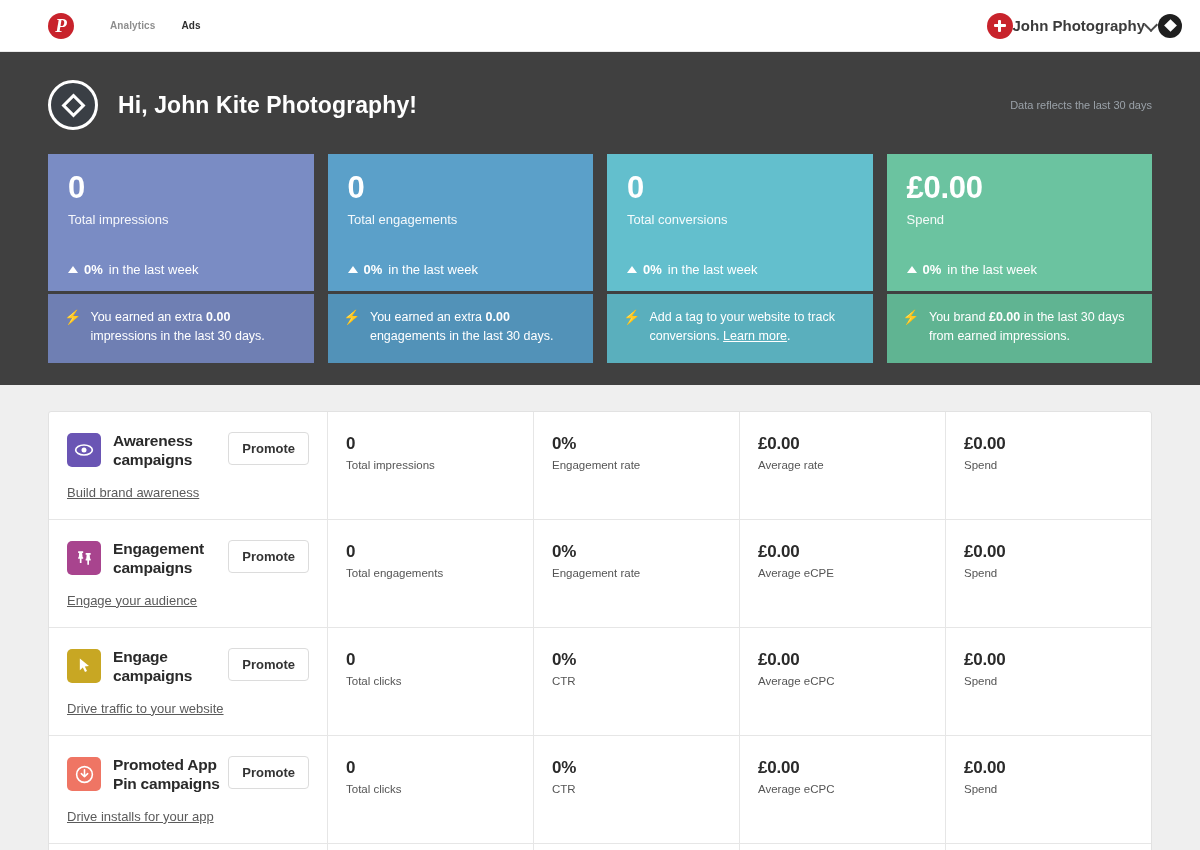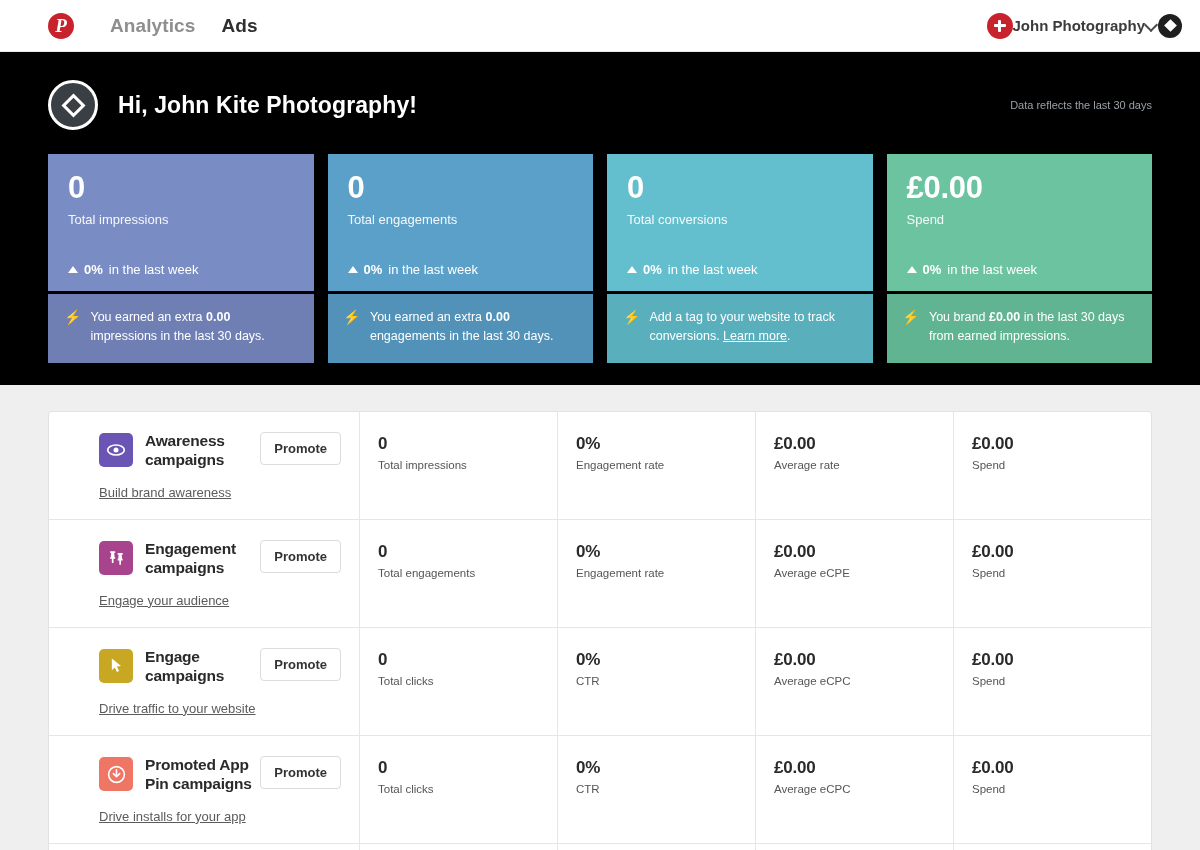--- a/index.html
+++ b/index.html
@@ -24,21 +24,21 @@
   .pin-logo {
     width: 26px; height: 26px; border-radius: 50%;
     background: #c8232c;
     display: flex; align-items: center; justify-content: center;
     color: #fff; font-family: "Liberation Serif", serif;
     font-size: 19px; font-weight: bold; font-style: italic;
     line-height: 1;
   }
   .nav-links { display: flex; align-items: center; margin-left: 36px; gap: 26px; }
   .nav-link {
-    font-size: 19px; color: #8e8e8e; font-weight: bold;
+    font-size: 10px; color: #8e8e8e; font-weight: bold;
     letter-spacing: .1px; cursor: pointer;
   }
   .nav-link.active { color: #2f2f2f; }
   .nav-right { margin-left: auto; display: flex; align-items: center; gap: 0; }
   .plus-btn {
     width: 26px; height: 26px; border-radius: 50%;
     background: #c8232c; position: relative; cursor: pointer; flex: none;
   }
   .plus-btn::before, .plus-btn::after {
     content: ""; position: absolute; background: #fff; border-radius: 1px;
@@ -59,21 +59,21 @@
     width: 24px; height: 24px; border-radius: 50%; background: #1f1f1f;
     display: flex; align-items: center; justify-content: center; cursor: pointer;
   }
   .nav-avatar i {
     width: 9px; height: 9px; background: #fff; transform: rotate(45deg);
     display: block;
   }
 
   
   .hero {
-    background: #000000;
+    background: #404040;
     padding: 28px 48px 22px 48px;
   }
   .hero-top { display: flex; align-items: center; position: relative; }
   .hero-avatar {
     width: 50px; height: 50px; border-radius: 50%;
     background: #3a3f45; border: 3px solid #ffffff;
     display: flex; align-items: center; justify-content: center; flex: none;
   }
   .hero-avatar i {
     width: 17px; height: 17px; transform: rotate(45deg);
@@ -121,21 +121,21 @@
   .c1 .card-body { background: #7a8cc4; } .c1 .card-foot { background: #6f7fb3; }
   .c2 .card-body { background: #5ba0c9; } .c2 .card-foot { background: #5292b8; }
   .c3 .card-body { background: #63bfcd; } .c3 .card-foot { background: #5aafbd; }
   .c4 .card-body { background: #6bc3a0; } .c4 .card-foot { background: #60b492; }
 
   
   .page { padding: 26px 48px 0 48px; }
   .tbl {
     background: #ffffff; border: 1px solid #e2e2e2; border-radius: 3px;
   }
-  .row { display: flex; border-bottom: 1px solid #e6e6e6; height: 108px; padding-left: 32px; }
+  .row { display: flex; border-bottom: 1px solid #e6e6e6; height: 108px; }
   .row:last-child { border-bottom: none; }
   .cell-name {
     width: 279px; flex: none; padding: 20px 18px 0 18px;
     border-right: 1px solid #e6e6e6; position: relative;
   }
   .name-head { display: flex; align-items: flex-start; }
   .cicon {
     width: 34px; height: 34px; border-radius: 5px; flex: none;
     display: flex; align-items: center; justify-content: center; margin-top: 1px;
   }

